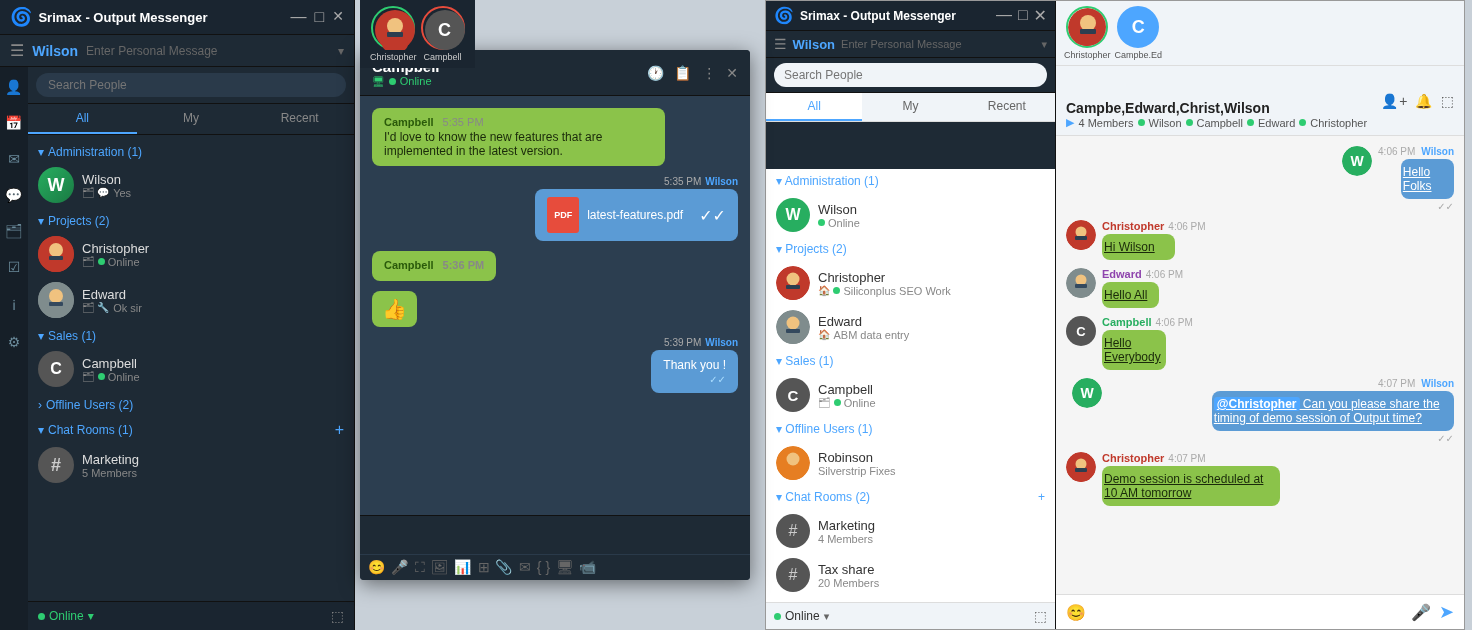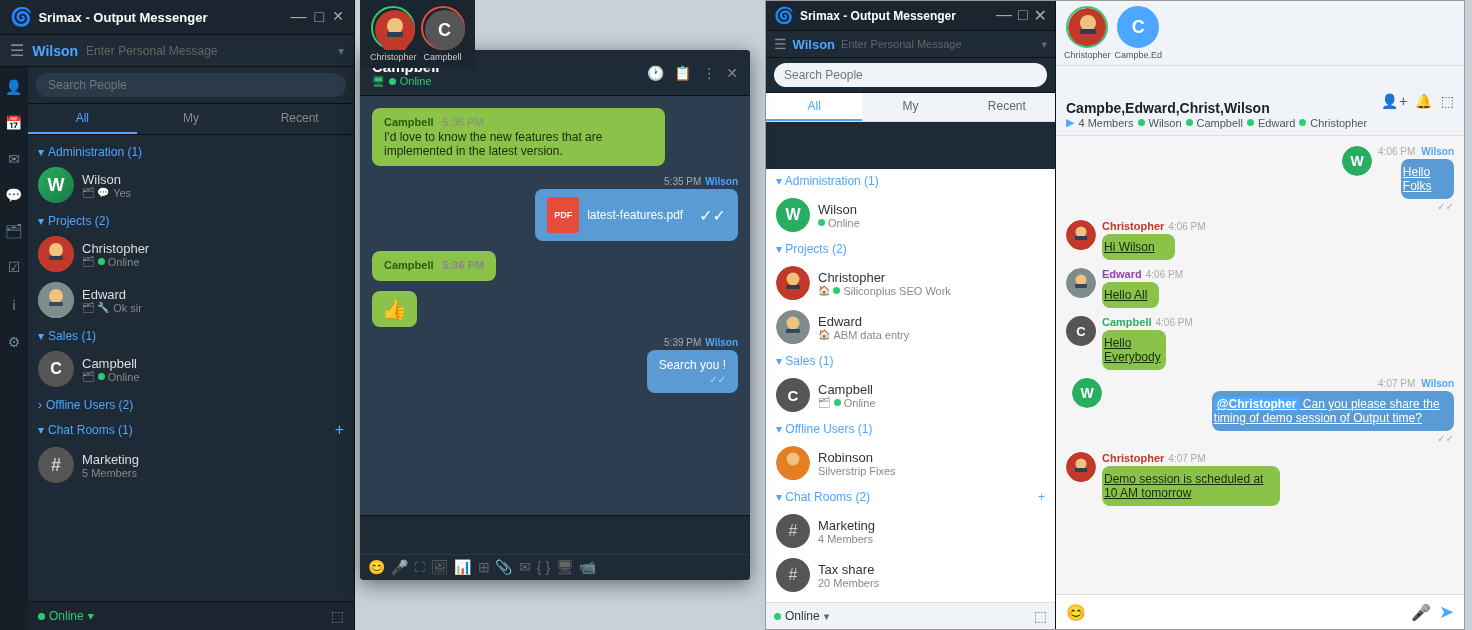--- a/index.html
+++ b/index.html
@@ -365,21 +365,21 @@
     <div class="msg-row received">
       <div style="background:#8bc34a;border-radius:8px;padding:6px 10px;font-size:20px;">👍</div>
     </div>
 
     <div class="msg-row sent">
       <div style="display:flex;align-items:center;gap:4px;color:#aaa;font-size:10px;margin-bottom:2px;">
         <span>5:39 PM</span>
         <span style="color:#4da6ff;font-weight:bold;">Wilson</span>
       </div>
       <div class="msg-bubble msg-sent">
-        <div>Search you !</div>
+        <div>Thank you !</div>
         <div style="text-align:right;font-size:10px;color:#adf;margin-top:2px;">✓✓</div>
       </div>
     </div>
   </div>
 
   <div class="chat-input-area">
     <input class="chat-input" type="text" placeholder="" style="">
     <div class="chat-toolbar">
       <span class="chat-tool">😊</span>
       <span class="chat-tool">🎤</span>

